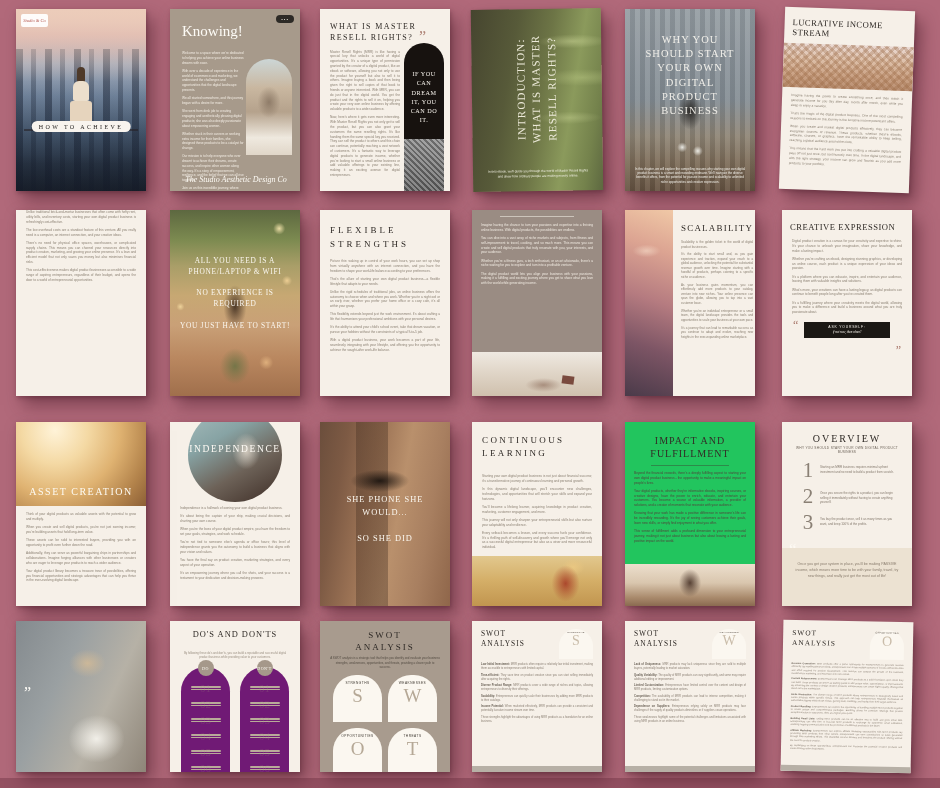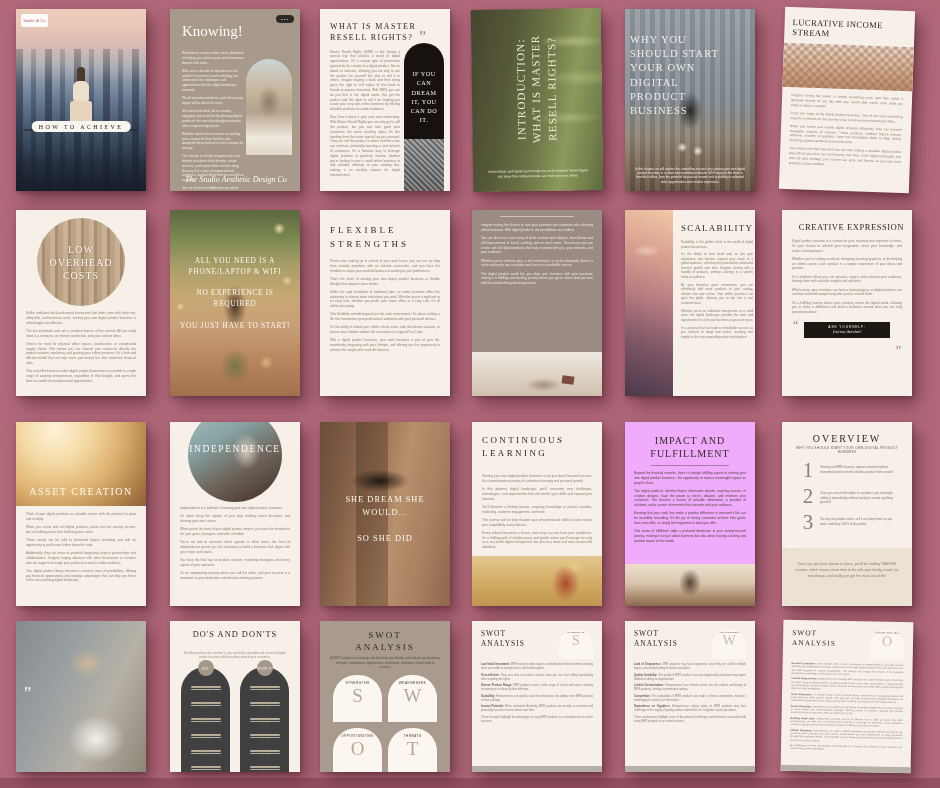--- a/index.html
+++ b/index.html
@@ -47,21 +47,21 @@
   .bm-text{color:#f7f3ec;font-size:6.2px;letter-spacing:.5px;text-align:center;margin:26px 4px 0;line-height:1.5}
   .bm-photo{position:absolute;bottom:0;left:0;right:0;height:52px;background:repeating-linear-gradient(45deg,rgba(180,180,180,.6) 0 2px,rgba(90,90,90,.6) 2px 4px),linear-gradient(180deg,#8a8a8a,#3f3f3f)}
 
   
   .pg-intro{background:radial-gradient(ellipse 50px 10px at 78% 18%,rgba(214,224,160,.45),transparent 70%),radial-gradient(ellipse 60px 12px at 85% 38%,rgba(196,210,140,.4),transparent 70%),radial-gradient(ellipse 46px 9px at 75% 60%,rgba(214,224,160,.35),transparent 70%),linear-gradient(100deg,#46452f 0%,#575a39 30%,#6d7546 52%,#8b9a5c 72%,#74824c 88%,#5d6840 100%)}
   .iv-title{position:absolute;top:44%;left:50%;width:168px;transform:translate(-50%,-50%) rotate(-90deg);text-align:center;font-size:11px;letter-spacing:1.2px;line-height:1.4;color:#ece9d8}
   .iv-cap{position:absolute;bottom:12px;left:13px;right:13px;text-align:center;color:#f0efe2;font-size:3.2px;line-height:1.5;font-family:"Liberation Sans",sans-serif}
 
   
   .pg-why{background:radial-gradient(ellipse 17px 26px at 50% 56%,rgba(28,25,22,.85),transparent 72%),radial-gradient(circle 4px at 44% 76%,rgba(245,245,240,.9),transparent 5px),radial-gradient(circle 4px at 56% 78%,rgba(245,245,240,.9),transparent 5px),repeating-linear-gradient(90deg,rgba(255,255,255,.08) 0 5px,rgba(20,25,30,.1) 5px 10px),linear-gradient(180deg,#959da3 0%,#848d94 50%,#8e8474 70%,#7d6c58 84%,#64513f 100%)}
-  .wh-title{position:absolute;top:24px;left:5px;right:5px;text-align:left;color:rgba(248,246,240,.92);font-size:10.5px;line-height:1.35;letter-spacing:1px}
+  .wh-title{position:absolute;top:24px;left:5px;right:5px;text-align:center;color:rgba(248,246,240,.92);font-size:10.5px;line-height:1.35;letter-spacing:1px}
   .wh-cap{position:absolute;bottom:7px;left:9px;right:9px;text-align:center;color:#f1efe8;font-size:3px;line-height:1.45;font-family:"Liberation Sans",sans-serif}
 
   
   .lu-title{margin:10px 8px 6px;font-size:8.6px;letter-spacing:.4px;color:#2f2a26}
   .lu-photo{height:44px;background:repeating-linear-gradient(45deg,rgba(150,100,62,.28) 0 3px,transparent 3px 6px),repeating-linear-gradient(-45deg,rgba(150,100,62,.28) 0 3px,transparent 3px 6px),linear-gradient(180deg,#ead9d3 0%,#ddbfa8 35%,#caa285 70%,#b98f72 100%)}
   .lu-body{padding:6px 9px 0}
 
   
   .oh-circle{width:88px;height:88px;border-radius:50%;margin:8px auto 5px;display:flex;align-items:center;justify-content:center;background:repeating-linear-gradient(90deg,rgba(205,183,156,.85) 0 5px,rgba(169,141,112,.85) 5px 8px,rgba(191,166,135,.85) 8px 13px),linear-gradient(#b49a7e,#9c8166)}
   .oh-title{color:#fbf8f2;font-size:10px;text-align:center;letter-spacing:1px;line-height:1.3;text-shadow:0 0 2px rgba(90,60,40,.45)}
@@ -86,21 +86,21 @@
   .ni-card{position:absolute;bottom:12px;right:28px;width:12px;height:8px;background:#7a4a3e;transform:rotate(8deg)}
 
   
   .pg-scale{display:flex}
   .sc-img{width:48px;flex:none;background:radial-gradient(ellipse 20px 9px at 45% 22%,rgba(250,230,210,.55),transparent 70%),linear-gradient(200deg,#f0c8a6 0%,#dca492 22%,#b57b80 48%,#7d5565 72%,#4a3a49 100%)}
   .sc-right{flex:1;padding:13px 8px 0}
   .sc-title{font-size:9px;letter-spacing:1.2px;color:#2f2a26;text-align:center;margin-bottom:7px}
   .sc-body{font-size:3px}
 
   
-  .cr-title{margin:12px 8px 7px;text-align:right;font-size:8.6px;letter-spacing:.5px;color:#2f2a26}
+  .cr-title{margin:12px 8px 7px;text-align:left;font-size:8.6px;letter-spacing:.5px;color:#2f2a26}
   .cr-body{margin:0 10px}
   .cr-row{position:relative;margin:3px 11px 0;height:34px}
   .cr-open{position:absolute;left:0;top:-3px;font-size:12px;color:#aa7a6d;line-height:1}
   .cr-close{position:absolute;right:0;bottom:0;font-size:12px;color:#aa7a6d;line-height:1}
   .cr-banner{width:86px;margin:7px auto 0;background:#1b1814;color:#f5f1ea;text-align:center;padding:3.5px 4px}
   .cr-b1{font-size:3.4px;letter-spacing:.8px;font-family:"Liberation Sans",sans-serif}
   .cr-b2{font-size:3.2px;font-style:italic;margin-top:1px}
 
   
   .as-photo{position:relative;height:84px;background:radial-gradient(circle at 30% 10%,#fff3d8 0%,#f4d9a4 28%,#dfb271 55%,#b3834b 80%,#8c5f36 100%)}
@@ -116,21 +116,21 @@
   .pg-she{background:radial-gradient(ellipse 42px 16px at 46% 32%,rgba(24,18,14,.9),rgba(24,18,14,0) 70%),linear-gradient(90deg,rgba(62,42,30,.0) 0 28%,rgba(62,42,30,.35) 28% 52%,rgba(62,42,30,0) 52%),linear-gradient(100deg,#6b4e3c 0%,#7d5a44 18%,#9c7355 38%,#b9906c 58%,#a87f60 78%,#8f664a 100%)}
   .sh-text{position:absolute;top:72px;left:8px;right:8px;text-align:center;color:#fbf7ef;font-size:8.4px;line-height:1.5;letter-spacing:1px}
   .sh-tag{margin-top:14px}
 
   
   .le-title{margin:12px 10px 14px;font-size:9px;letter-spacing:2.4px;color:#2f2a26;line-height:1.45}
   .le-body{margin:0 10px}
   .le-photo{position:absolute;bottom:0;left:0;right:0;height:50px;background:radial-gradient(ellipse 20px 26px at 72% 55%,rgba(165,55,35,.85),transparent 70%),radial-gradient(ellipse 16px 12px at 78% 22%,rgba(235,200,130,.9),transparent 70%),linear-gradient(180deg,#e2c88e 0%,#d4ae67 50%,#c1954f 100%)}
 
   
-  .pg-impact{background:#f0abfc}
+  .pg-impact{background:#22c55e}
   .im-title{margin:12px 6px 0;text-align:center;font-size:10px;letter-spacing:1px;line-height:1.3;color:#332d27}
   .im-rule{width:78px;height:1px;background:rgba(60,52,44,.4);margin:5px auto}
   .im-body{padding:0 9px}
   .im-body p{color:#4f463c}
   .im-photo{position:absolute;bottom:0;left:0;right:0;height:42px;background:radial-gradient(ellipse 16px 20px at 50% 45%,rgba(74,52,40,.9),transparent 70%),linear-gradient(180deg,#ecdfcd 0%,#d9c6ae 45%,#a98a6c 80%,#8a6a50 100%)}
 
   
   .ov-title{margin:11px 0 2px;text-align:center;font-size:10px;letter-spacing:2px;color:#2f2a26}
   .ov-sub{text-align:center;font-size:3.2px;letter-spacing:.3px;color:#6b6157;margin:0 8px 6px;font-family:"Liberation Sans",sans-serif}
   .ov-steps{padding:0 14px}
@@ -145,21 +145,21 @@
   .pg-quote{background:radial-gradient(ellipse 40px 34px at 62% 78%,rgba(248,246,240,.9),rgba(248,246,240,0) 70%),radial-gradient(ellipse 26px 20px at 55% 28%,rgba(214,188,150,.8),rgba(214,188,150,0) 70%),linear-gradient(115deg,#848a8e 0%,#9aa0a2 35%,#b6b1a6 65%,#8e8578 100%)}
   .qt-mark{position:absolute;left:8px;top:64px;color:#fdfbf6;font-size:16px;line-height:1}
   .qt-lines{position:absolute;left:8px;top:80px;font-size:11.5px;line-height:1.3;letter-spacing:1px}
   .qt-strong{color:rgba(253,250,244,.95)}
   .qt-faint{color:rgba(253,250,244,.35)}
 
   
   .dd-title{margin:9px 0 12px;text-align:center;font-size:8.4px;letter-spacing:1px;color:#2f2a26}
   .dd-intro{text-align:center;font-size:2.8px;line-height:1.45;color:#9a8f82;margin:0 13px 8px;font-family:"Liberation Sans",sans-serif}
   .dd-cols{display:flex;justify-content:space-between;padding:0 11px}
-  .dd-arch{position:relative;width:49px;height:114px;background:#404040;border-radius:25px 25px 0 0}
+  .dd-arch{position:relative;width:49px;height:114px;background:#701a75;border-radius:25px 25px 0 0}
   .dd-badge{position:absolute;top:-7px;left:50%;transform:translateX(-50%);width:16px;height:16px;border-radius:50%;background:#a5988a;color:#fdfaf4;font-size:4px;letter-spacing:.5px;display:flex;align-items:center;justify-content:center}
   .dd-list{padding-top:13px}
   .dd-item{position:relative;height:16px;display:flex;flex-direction:column;align-items:center;justify-content:center}
   .dd-num{position:absolute;left:50%;top:50%;transform:translate(-50%,-50%);font-size:11px;color:rgba(160,145,125,.22)}
   .dd-bars i{display:block;width:30px;height:1.4px;background:#b9ab99;border-radius:1px;margin:1.2px auto}
 
   
   .pg-swotgrid{background:#a89b8e}
   .sg-title{margin:9px 0 3px;text-align:center;font-size:9px;letter-spacing:2px;color:#2f2a26;line-height:1.3}
   .sg-intro{font-size:2.9px;line-height:1.45;color:#544c43;text-align:center;margin:0 10px 6px;font-family:"Liberation Sans",sans-serif}
@@ -257,26 +257,20 @@
     <div class="lu-photo"></div>
     <div class="lu-body bt">
         <p>Imagine having the power to create something once, and then watch it generate income for you day after day, month after month, even while you sleep or enjoy a vacation.</p>
         <p>That's the magic of the digital product business. One of the most compelling reasons to embark on this journey is the lucrative income potential it offers.</p>
         <p>When you create and market digital products effectively, they can become evergreen sources of revenue. These products, whether they're ebooks, software, courses, or graphics, have the remarkable ability to keep selling, reaching a global audience around the clock.</p>
         <p>This means that the hard work you put into crafting a valuable digital product pays off not just once, but continuously over time. In the digital landscape, and with the right strategy, your income can grow and flourish as you add more products to your portfolio.</p>
       </div>
   </div>
 
   <div class="page r2 c1">
-    <div class="oh-circle">
-      <div class="oh-title">
-          <span class="tl">LOW OVERHEAD</span>
-          <span class="tl">COSTS</span>
-        </div>
-    </div>
     <div class="oh-body bt">
         <p>Unlike traditional brick-and-mortar businesses that often come with hefty rent, utility bills, and inventory costs, starting your own digital product business is refreshingly cost-effective.</p>
         <p>The low overhead costs are a standout feature of this venture. All you really need is a computer, an internet connection, and your creative ideas.</p>
         <p>There's no need for physical office spaces, warehouses, or complicated supply chains. This means you can channel your resources directly into product creation, marketing, and growing your online presence. It's a lean and efficient model that not only saves you money but also minimises financial risks.</p>
         <p>This cost-effectiveness makes digital product businesses accessible to a wide range of aspiring entrepreneurs, regardless of their budget, and opens the door to a world of entrepreneurial opportunities.</p>
       </div>
   </div>
 
   <div class="page r2 c2 pg-need">
     <div class="nd-text">
@@ -369,21 +363,21 @@
         <p>Think of your digital products as valuable assets with the potential to grow and multiply.</p>
         <p>When you create and sell digital products, you're not just earning income; you're building assets that hold long-term value.</p>
         <p>These assets can be sold to interested buyers, providing you with an opportunity to profit even further down the road.</p>
         <p>Additionally, they can serve as powerful bargaining chips in partnerships and collaborations. Imagine forging alliances with other businesses or creators who are eager to leverage your products to reach a wider audience.</p>
         <p>Your digital product library becomes a treasure trove of possibilities, offering you financial opportunities and strategic advantages that can help you thrive in the ever-evolving digital landscape.</p>
       </div>
   </div>
 
   <div class="page r3 c3 pg-she">
     <div class="sh-text">
-      <div>SHE DREAM SHE</div>
+      <div>SHE PHONE SHE</div>
       <div>WOULD...</div>
       <div class="sh-tag">SO SHE DID</div>
     </div>
   </div>
 
   <div class="page r3 c4">
     <div class="le-title">
         <span class="tl">CONTINUOUS</span>
         <span class="tl">LEARNING</span>
       </div>

